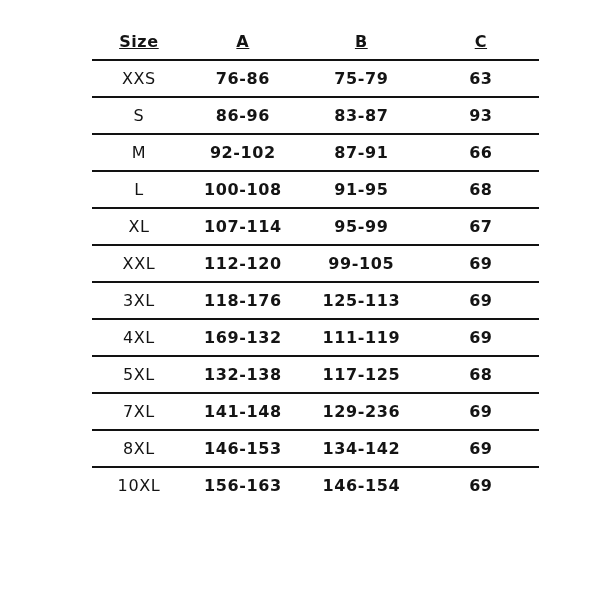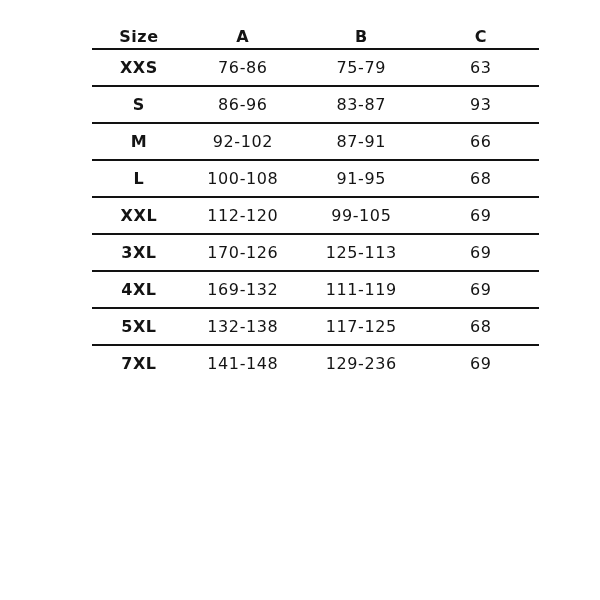--- a/index.html
+++ b/index.html
@@ -27,42 +27,43 @@
     padding: 0;
     white-space: nowrap;
   }
   
   table.size-chart col.col-size { width: 21%; }
   table.size-chart col.col-a    { width: 25.5%; }
   table.size-chart col.col-b    { width: 27.5%; }
   table.size-chart col.col-c    { width: 26%; }
 
   table.size-chart thead th {
-    height: 49px;
+    height: 60px;
     padding-top: 24px;
     box-sizing: border-box;
     font-size: 16px;
     font-weight: 700;
     letter-spacing: 0.6px;
     border-bottom: 2px solid #121212;
+    text-decoration: underline;
   }
   table.size-chart tbody td {
     height: 35px;
     font-size: 16px;
     letter-spacing: 0.6px;
     border-bottom: 2px solid #121212;
   }
   table.size-chart tbody tr:last-child td {
     border-bottom: none;
   }
   table.size-chart tbody td.size-cell {
-    font-weight: 700;
+    font-weight: 400;
   }
   table.size-chart tbody td.value-cell {
-    font-weight: 400;
+    font-weight: 700;
   }
 </style>
 </head>
 <body>
 
 <table class="size-chart">
   <colgroup>
     <col class="col-size">
     <col class="col-a">
     <col class="col-b">
@@ -95,28 +96,34 @@
         <td class="value-cell">87-91</td>
         <td class="value-cell">66</td>
       </tr>
       <tr>
         <td class="size-cell">L</td>
         <td class="value-cell">100-108</td>
         <td class="value-cell">91-95</td>
         <td class="value-cell">68</td>
       </tr>
       <tr>
+        <td class="size-cell">XL</td>
+        <td class="value-cell">107-114</td>
+        <td class="value-cell">95-99</td>
+        <td class="value-cell">67</td>
+      </tr>
+      <tr>
         <td class="size-cell">XXL</td>
         <td class="value-cell">112-120</td>
         <td class="value-cell">99-105</td>
         <td class="value-cell">69</td>
       </tr>
       <tr>
         <td class="size-cell">3XL</td>
-        <td class="value-cell">170-126</td>
+        <td class="value-cell">118-176</td>
         <td class="value-cell">125-113</td>
         <td class="value-cell">69</td>
       </tr>
       <tr>
         <td class="size-cell">4XL</td>
         <td class="value-cell">169-132</td>
         <td class="value-cell">111-119</td>
         <td class="value-cell">69</td>
       </tr>
       <tr>
@@ -124,14 +131,26 @@
         <td class="value-cell">132-138</td>
         <td class="value-cell">117-125</td>
         <td class="value-cell">68</td>
       </tr>
       <tr>
         <td class="size-cell">7XL</td>
         <td class="value-cell">141-148</td>
         <td class="value-cell">129-236</td>
         <td class="value-cell">69</td>
       </tr>
+      <tr>
+        <td class="size-cell">8XL</td>
+        <td class="value-cell">146-153</td>
+        <td class="value-cell">134-142</td>
+        <td class="value-cell">69</td>
+      </tr>
+      <tr>
+        <td class="size-cell">10XL</td>
+        <td class="value-cell">156-163</td>
+        <td class="value-cell">146-154</td>
+        <td class="value-cell">69</td>
+      </tr>
     </tbody>
 </table>
 
 </body></html>

